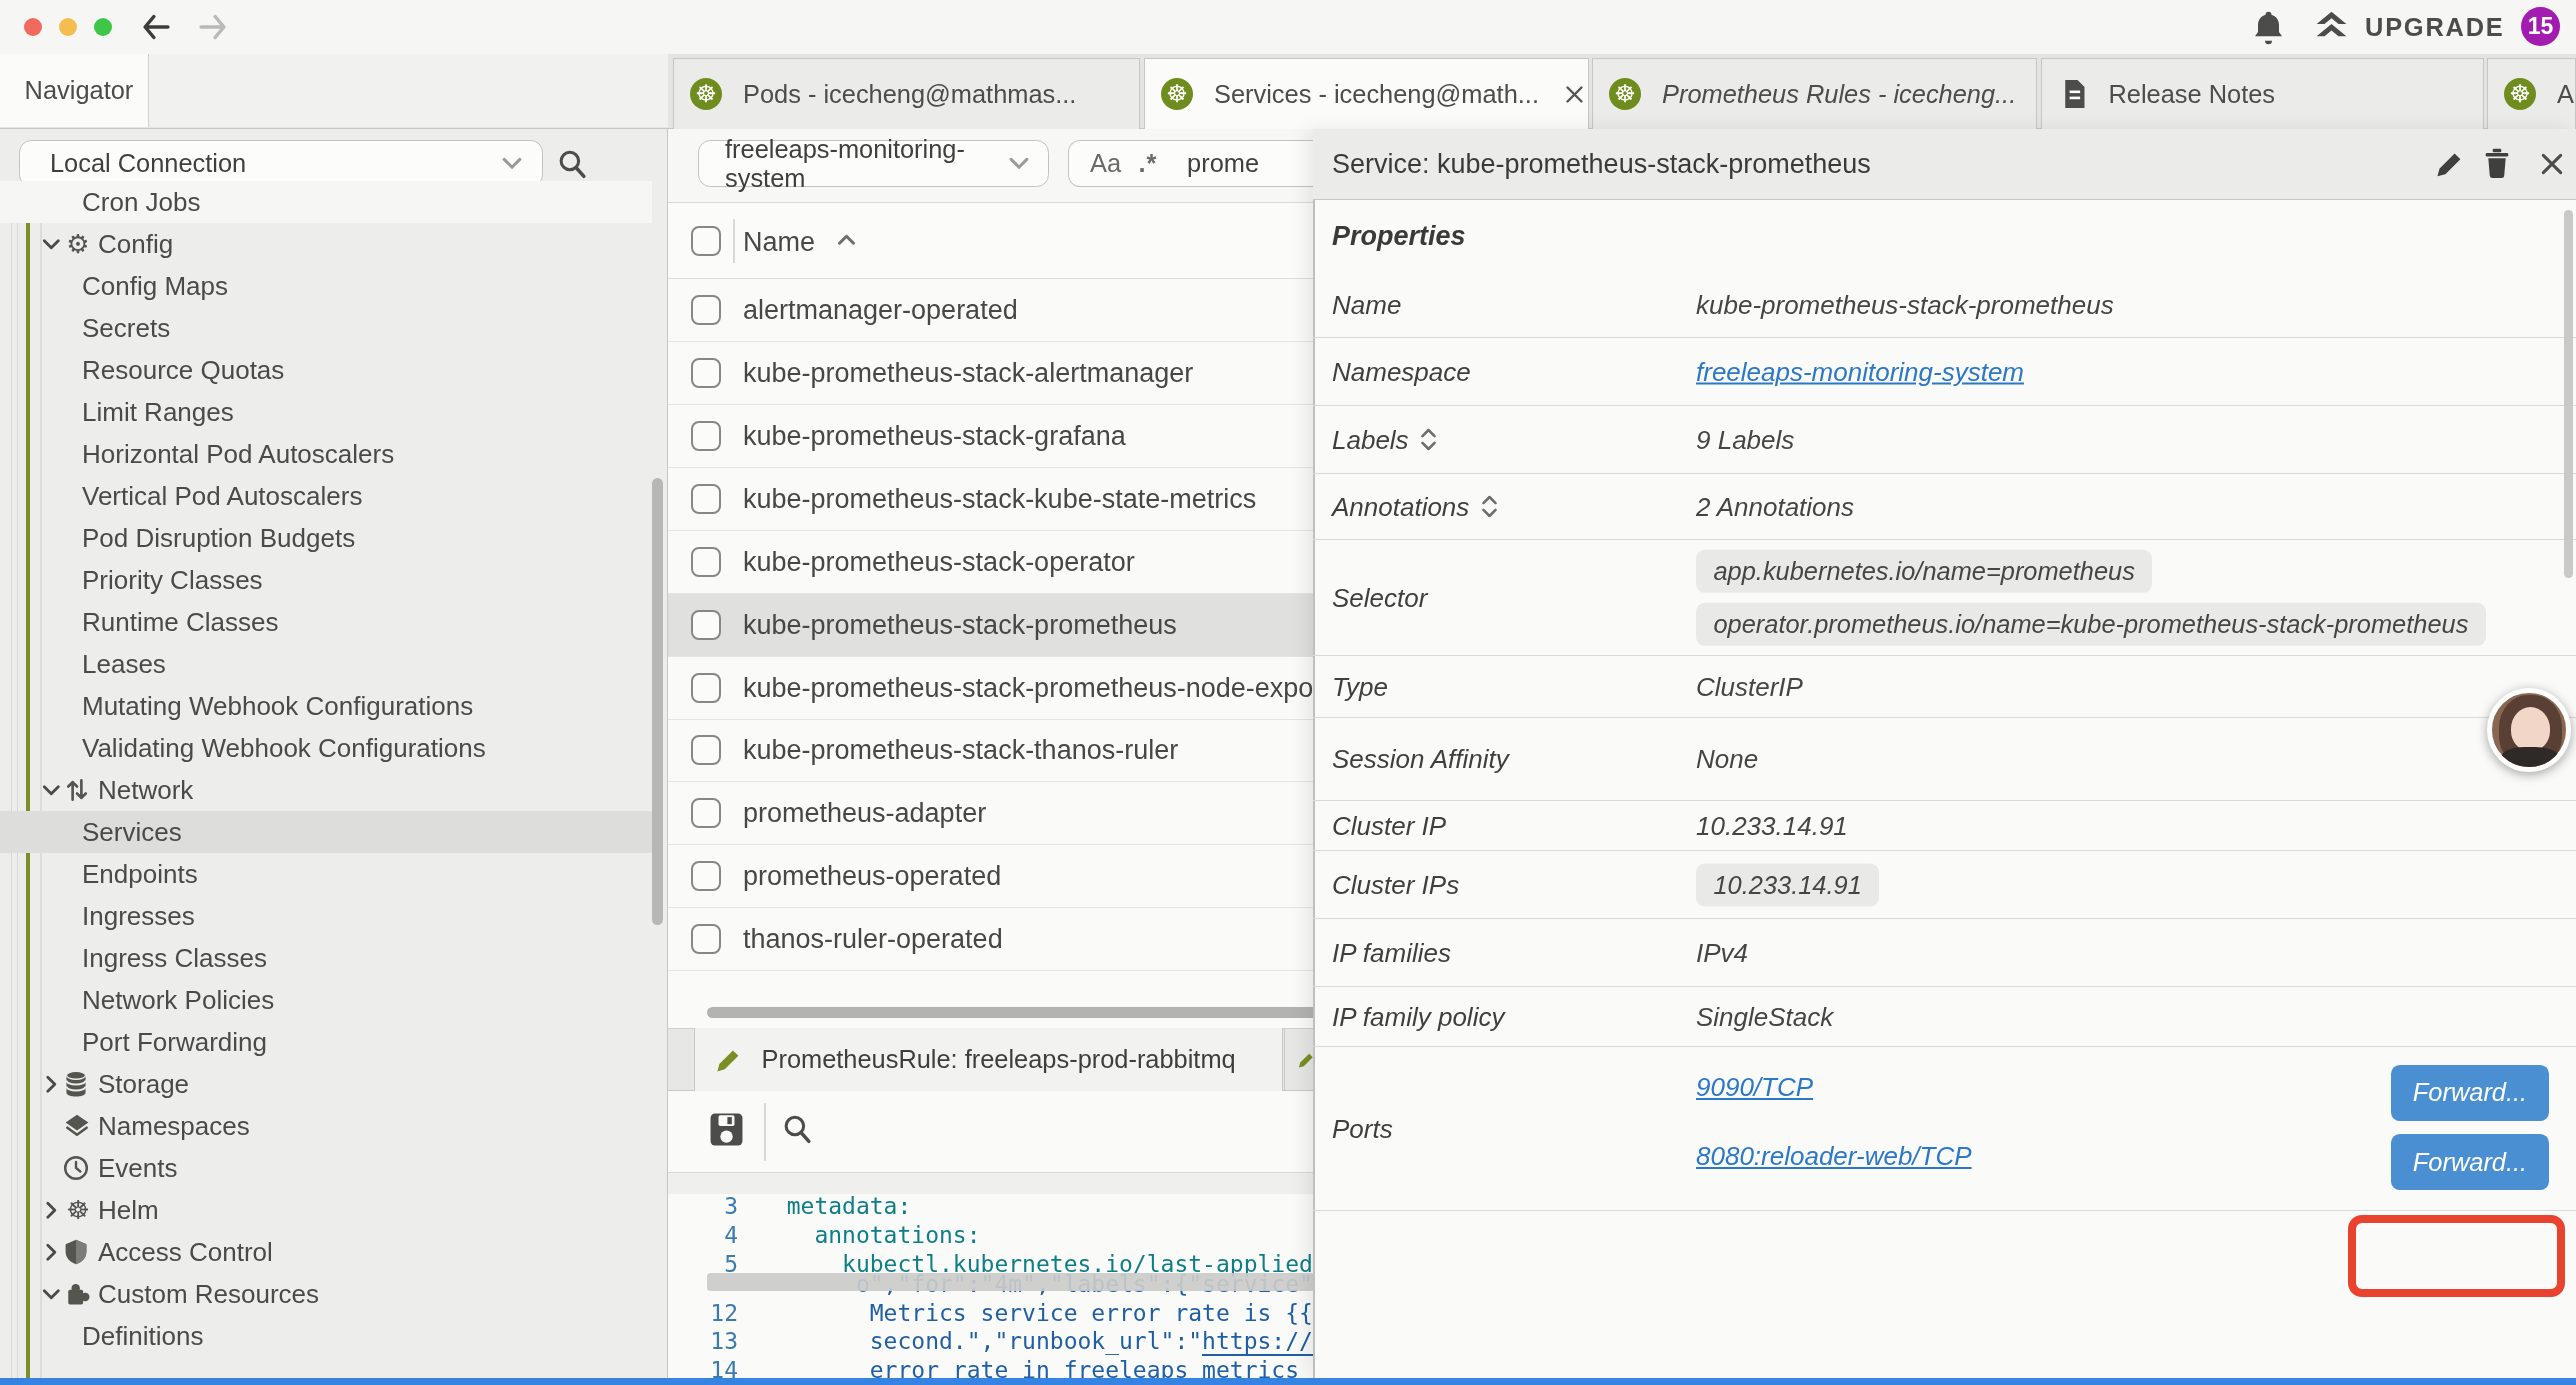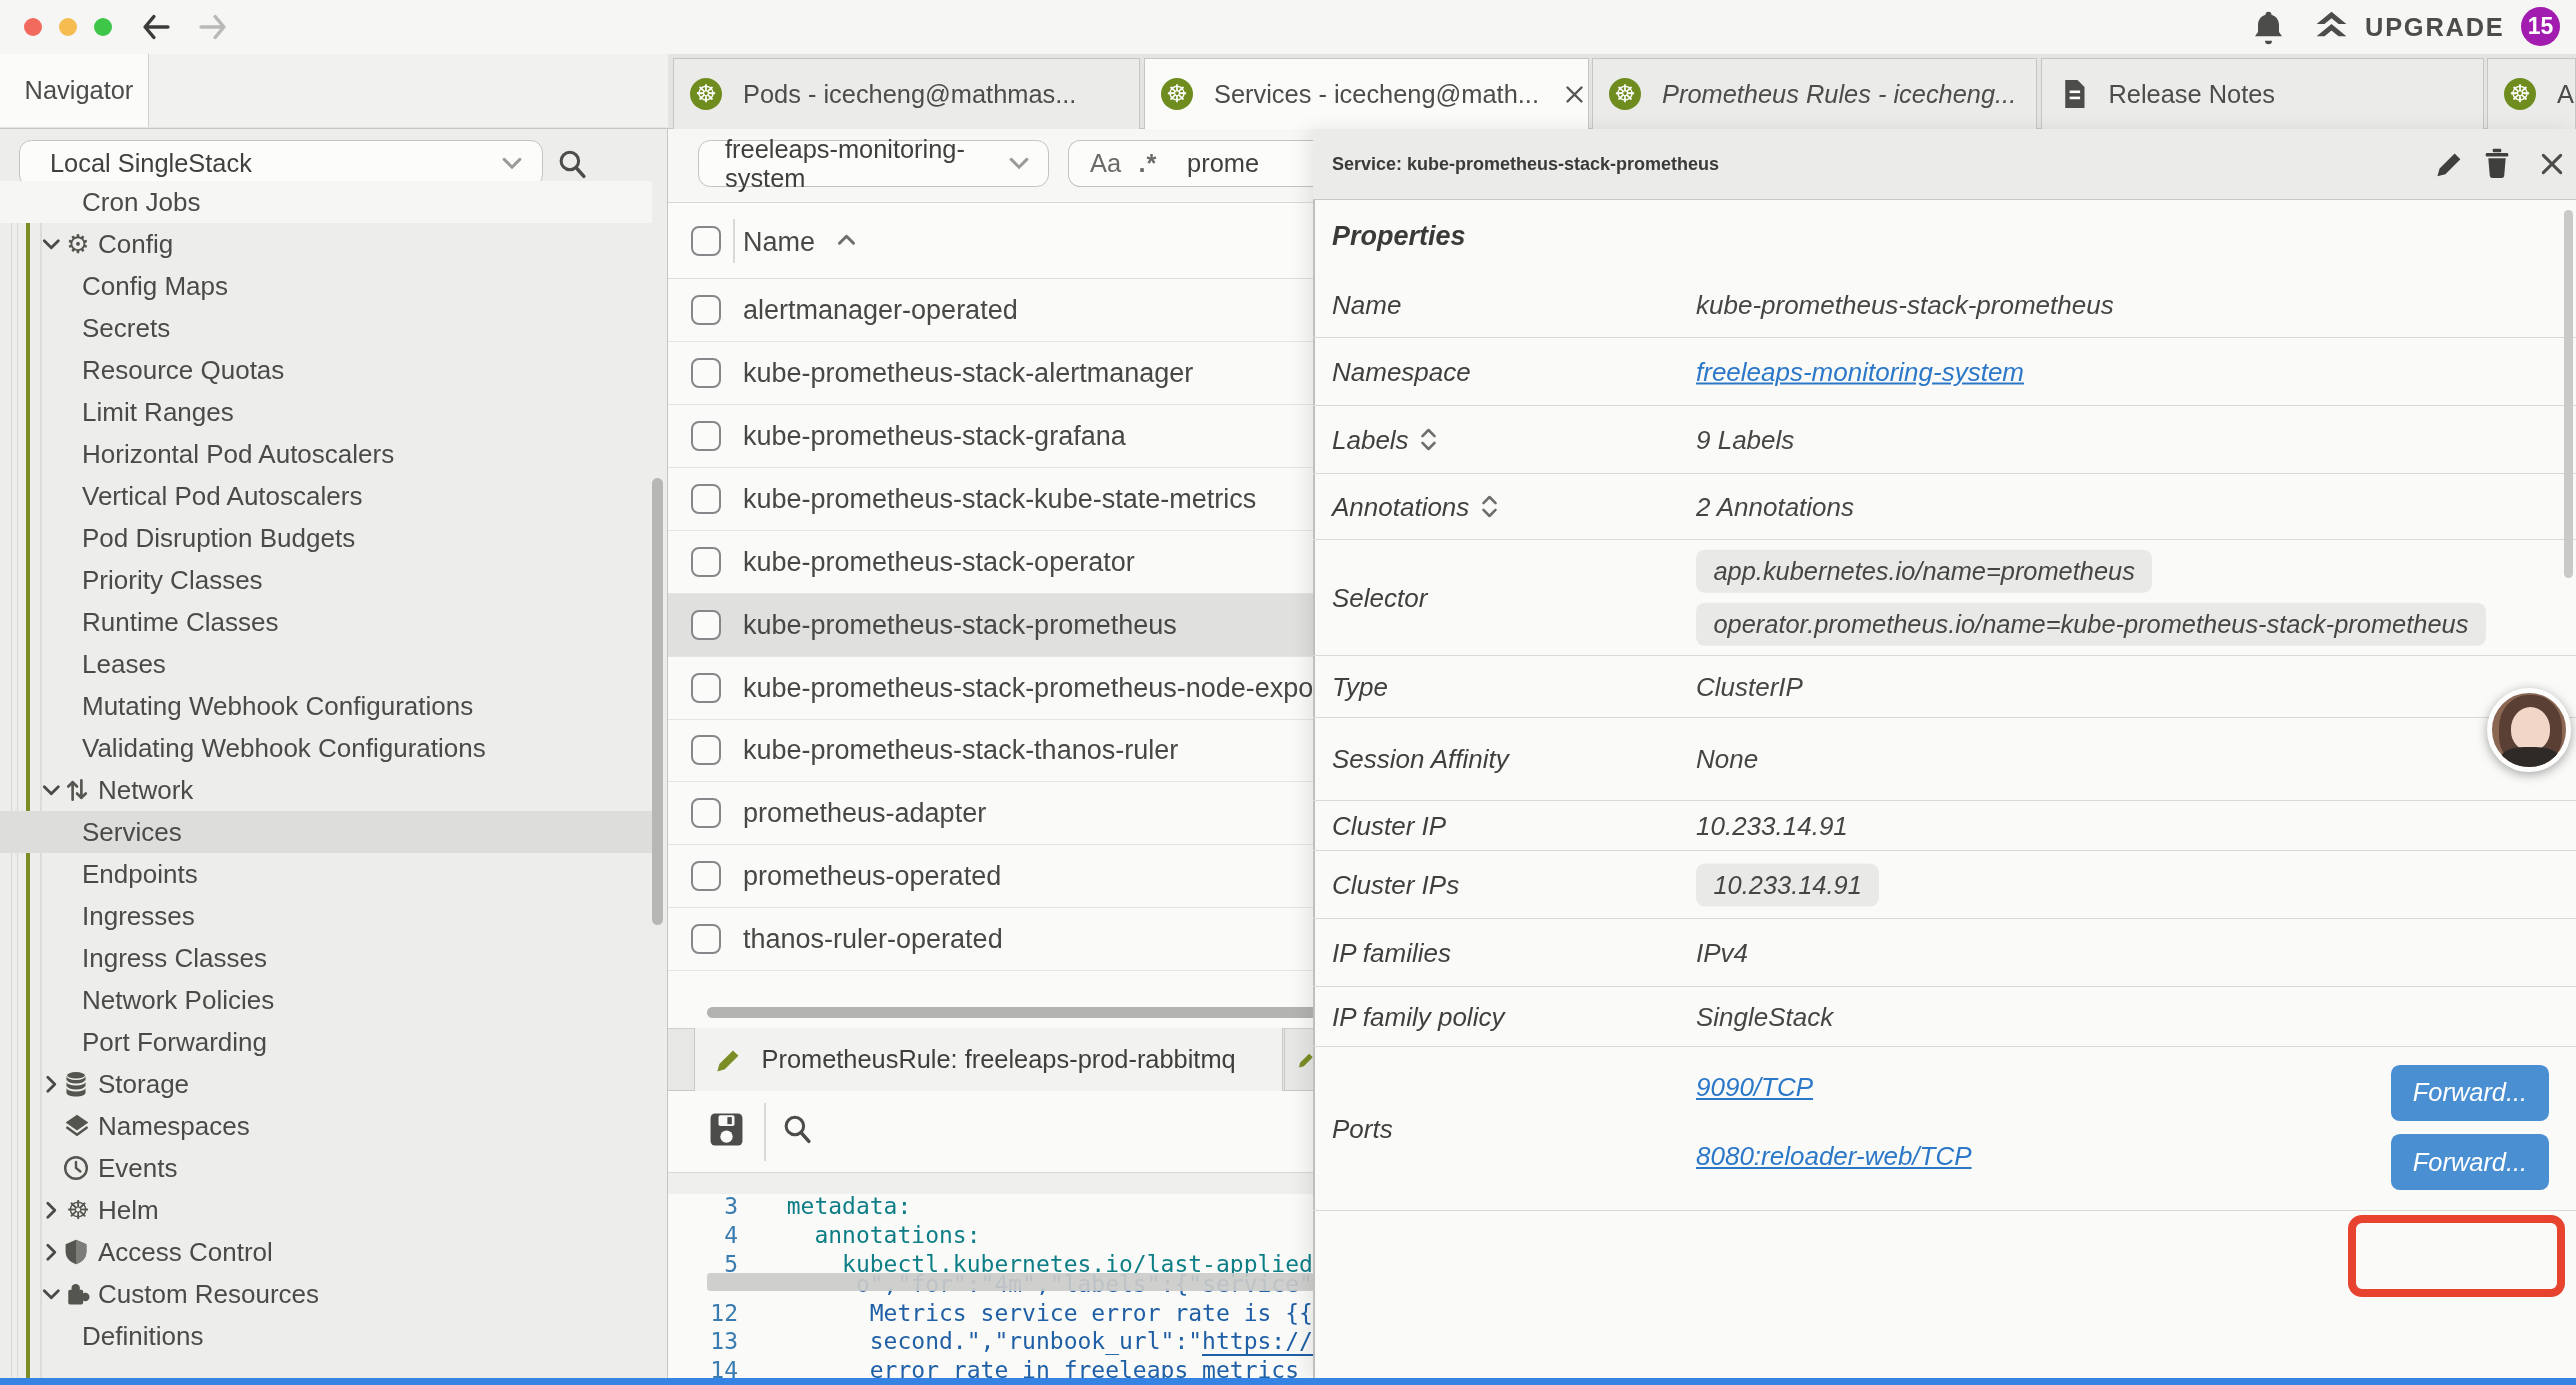--- a/index.html
+++ b/index.html
@@ -80,21 +80,21 @@
   .codeline .ct{position:absolute;left:91px;}
   .ckey{color:#0e7e86;}
   .cstr{color:#1f5fa5;}
   .clink{border-bottom:2.6px solid #1f5fa5;}
   .obsband{left:707px;top:1273px;width:607px;height:17.5px;background:rgba(203,203,201,0.92);border-radius:3.5px;}
   
   .panel{left:1313px;top:129px;width:1263px;height:1249px;background:#fafaf9;border-left:2.6px solid #bfbfbd;
          box-sizing:border-box;box-shadow:-7px 0 17.5px rgba(0,0,0,0.08);}
   .phead{left:1313px;top:129px;width:1263px;height:71px;background:#ebebe9;border-bottom:1.8px solid #c6c6c4;box-sizing:border-box;
          display:flex;align-items:center;}
-  .ptitle{font-size:18px;font-weight:700;color:#3a3a38;padding-left:19px;}
+  .ptitle{font-size:27px;font-weight:400;color:#3a3a38;padding-left:19px;}
   .pbody{left:1313px;top:200px;width:1263px;height:1249px;overflow:hidden;font-style:italic;}
   .sectitle{display:flex;align-items:center;font-size:27px;font-weight:700;color:#3a3a38;padding-left:19px;box-sizing:border-box;}
   .prow{position:relative;border-bottom:1.8px solid #d9d9d7;box-sizing:border-box;font-size:26px;}
   .prow .plab{position:absolute;left:19px;top:50%;transform:translateY(-50%);color:#3f3f3d;display:flex;align-items:center;gap:10.5px;}
   .prow .pval{position:absolute;left:383px;top:50%;transform:translateY(-50%);color:#454543;}
   .prow .plink{color:#2b77c8;text-decoration:underline;}
   .chip{display:inline-block;background:#e9e9e7;border-radius:8.8px;padding:7px 17.5px;color:#454543;font-size:25.4px;white-space:nowrap;}
   .portline{position:absolute;left:383px;font-size:26px;}
   .portline a{color:#2b77c8;}
   .fwdbtn{position:absolute;width:158px;height:56px;border-radius:8.8px;color:#fff;font-size:25.4px;
@@ -178,21 +178,21 @@
       <span class="tlabel">Argo Se</span>
     </div>
   </div>
 
 <div class="abs sidebar"></div>
 <div class="abs edgeline" style="left:10.5px"></div>
 <div class="abs edgeline" style="left:16.7px"></div>
 <div class="abs oliveline"></div>
 <div class="abs guideline"></div>
 <div class="abs kubebox">
-  <span>Local SingleStack</span>
+  <span>Local Connection</span>
   <span class="chev">
     <svg width="26" height="17.5" viewBox="0 0 30 20">
         <path d="M6 5 15 14 24 5" stroke="#9a9a98" stroke-width="3.5" fill="none" stroke-linecap="round"></path>
       </svg>
   </span>
 </div>
 <div class="abs" style="left:555px;top:147px">
   <svg width="35" height="35" viewBox="0 0 40 40">
       <circle cx="17" cy="16" r="10" stroke="#4c4c4a" stroke-width="3.5" fill="none"></circle>
       <path d="M24.5 24 33 33.5" stroke="#4c4c4a" stroke-width="4" stroke-linecap="round"></path>

